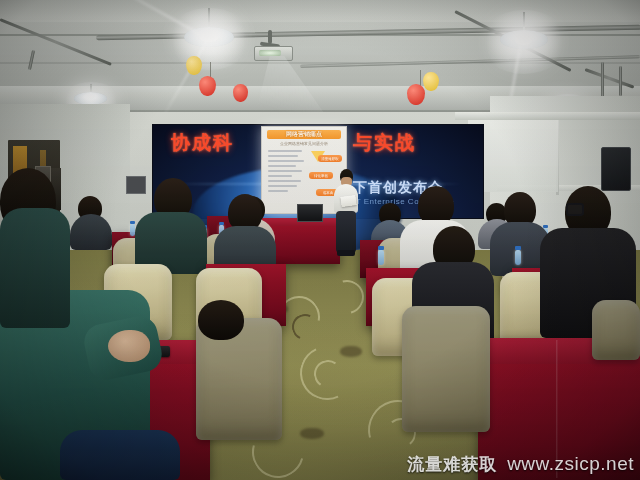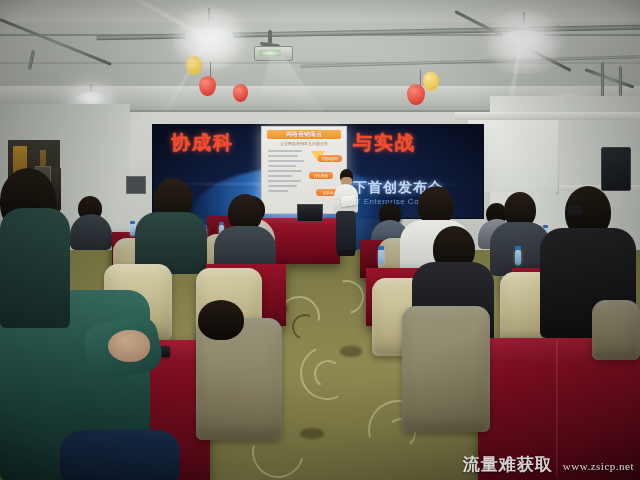--- a/index.html
+++ b/index.html
@@ -121,21 +121,21 @@
   
   .vignette{left:0;top:0;width:640px;height:480px;pointer-events:none;
     background:radial-gradient(ellipse at 50% 45%,rgba(0,0,0,0) 45%,rgba(0,0,0,.28) 85%,rgba(0,0,0,.5) 100%);}
   .grade{left:0;top:0;width:640px;height:480px;pointer-events:none;
     background:linear-gradient(180deg,rgba(255,250,230,.05),rgba(20,18,10,.10));mix-blend-mode:multiply;}
 
   
   .wm{right:6px;bottom:4px;display:flex;align-items:baseline;gap:10px;
       color:rgba(255,255,255,.82);text-shadow:0 1px 2px rgba(0,0,0,.8);white-space:nowrap;}
   .wm-cn{font-size:17px;font-weight:bold;letter-spacing:1px;}
-  .wm-url{font-family:Liberation Serif, serif;font-size:11px;letter-spacing:.5px;}
+  .wm-url{font-family:Liberation Sans, sans-serif;font-size:19px;letter-spacing:.5px;}
 </style>
 </head>
 <body>
 
 <div id="scene">
 
   <div class="abs ceiling"></div>
   <div class="abs ceil-panelA"></div>
   <div class="abs ceil-seam" style="left:0;top:34px;width:640px;"></div>
   <div class="abs ceil-seam" style="left:0;top:62px;width:640px;opacity:.45;"></div>

